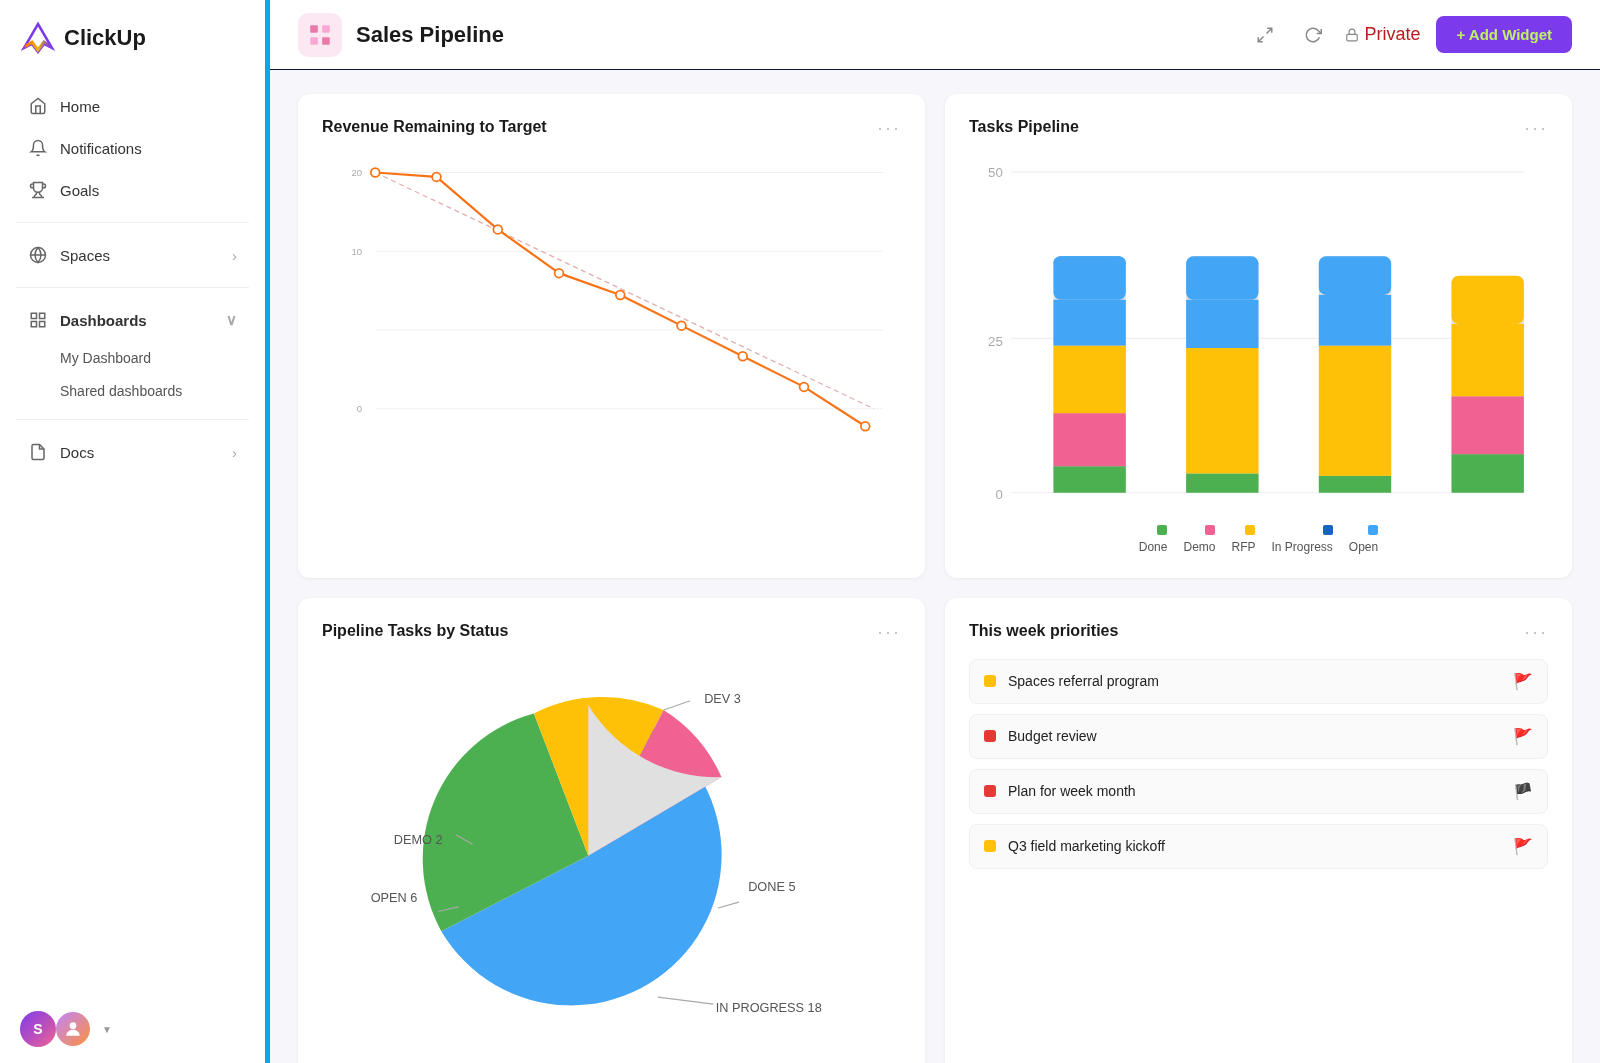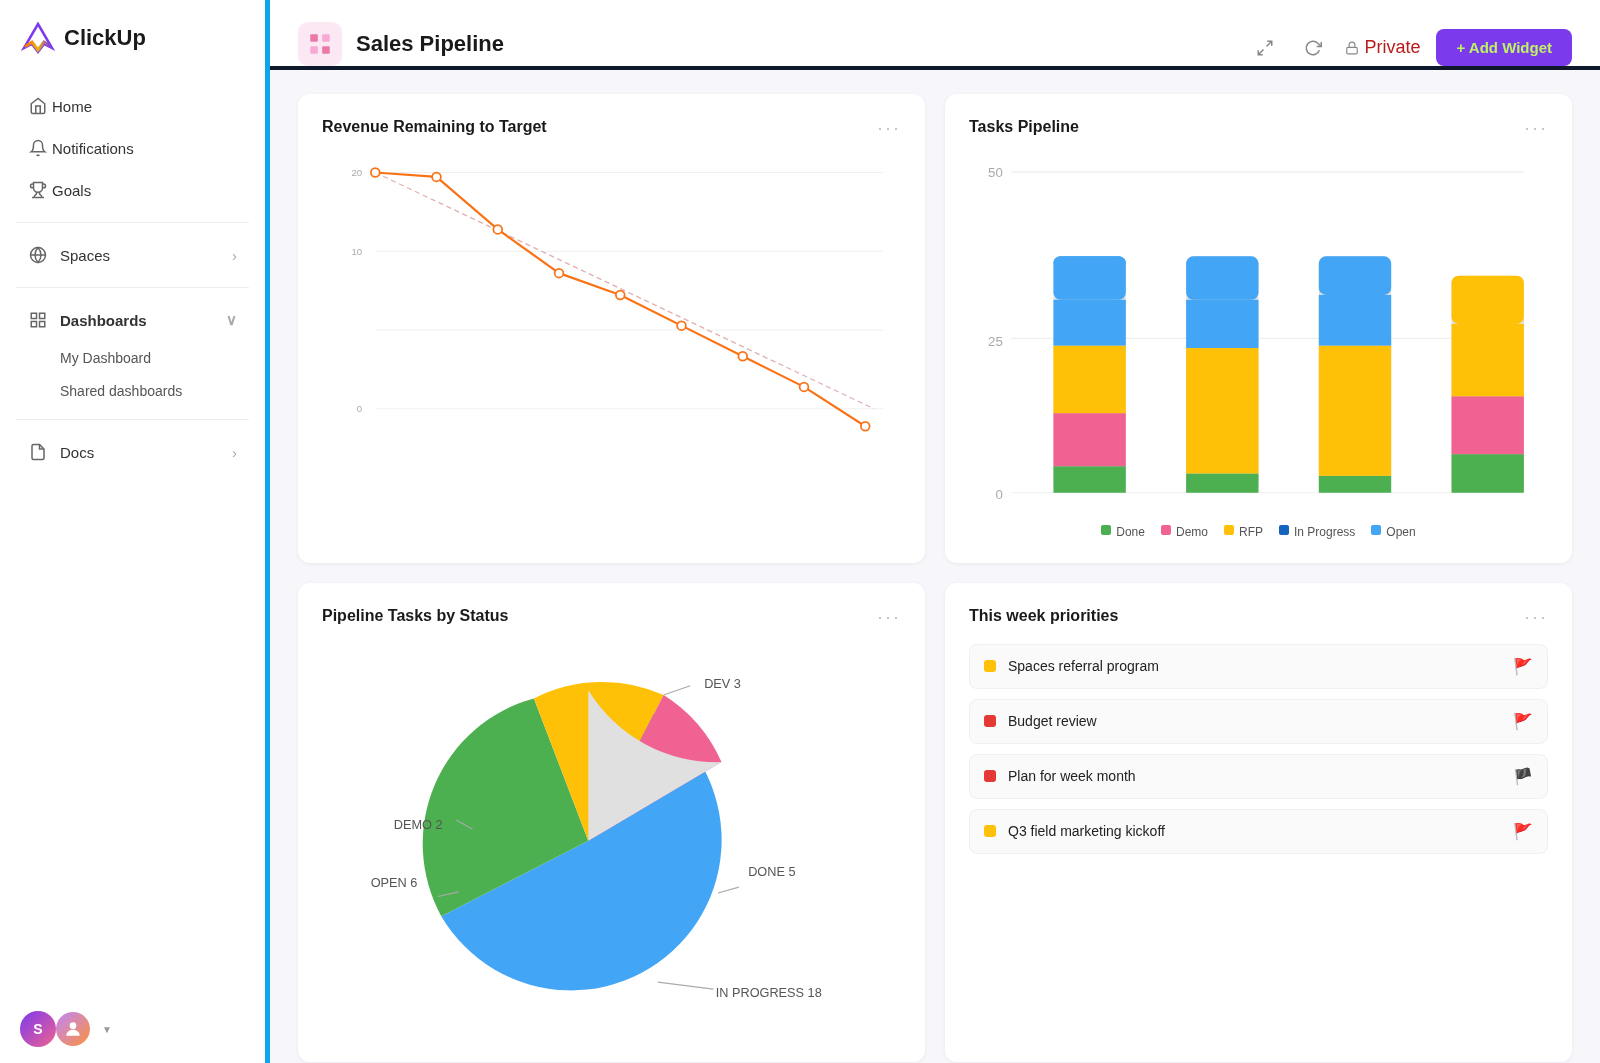--- a/index.html
+++ b/index.html
@@ -29,21 +29,21 @@
       width: 36px;
       height: 36px;
     }
     .sidebar-nav {
       flex: 1;
       padding: 8px 0;
     }
     .nav-item {
       display: flex;
       align-items: center;
-      gap: 4px;
+      gap: 12px;
       padding: 10px 20px;
       font-size: 15px;
       color: #333;
       cursor: pointer;
       border-radius: 6px;
       margin: 2px 8px;
     }
     .nav-item .nav-icon { width: 20px; height: 20px; display: flex; align-items: center; justify-content: center; color: #666; }
     .nav-divider { height: 1px; background: #eee; margin: 12px 16px; }
     .nav-item.has-arrow { justify-content: space-between; }
@@ -85,25 +85,25 @@
       flex: 1;
       display: flex;
       flex-direction: column;
       background: #f7f7fb;
       overflow: hidden;
     }
 
     
     .header {
       background: #fff;
-      border-bottom: 4px solid #0f172a;
+      border-bottom: 1px solid #0f172a;
       padding: 0 28px;
       height: 70px;
       display: flex;
-      align-items: flex-end;
+      align-items: center;
       justify-content: space-between;
     }
     .header-left {
       display: flex;
       align-items: center;
       gap: 14px;
     }
     .header-dashboard-icon {
       width: 44px;
       height: 44px;
@@ -209,24 +209,25 @@
     }
     .bar-chart-legend {
       display: flex;
       gap: 16px;
       justify-content: center;
       margin-top: 8px;
       flex-wrap: wrap;
     }
     .legend-item {
       display: flex;
-      align-items: flex-start;
+      align-items: flex-end;
       gap: 5px;
       font-size: 12px;
       color: #555;
+      flex-direction: column;
     }
     .legend-dot {
       width: 10px;
       height: 10px;
       border-radius: 2px;
     }
 
     
     .pie-chart-area {
       flex: 1;

